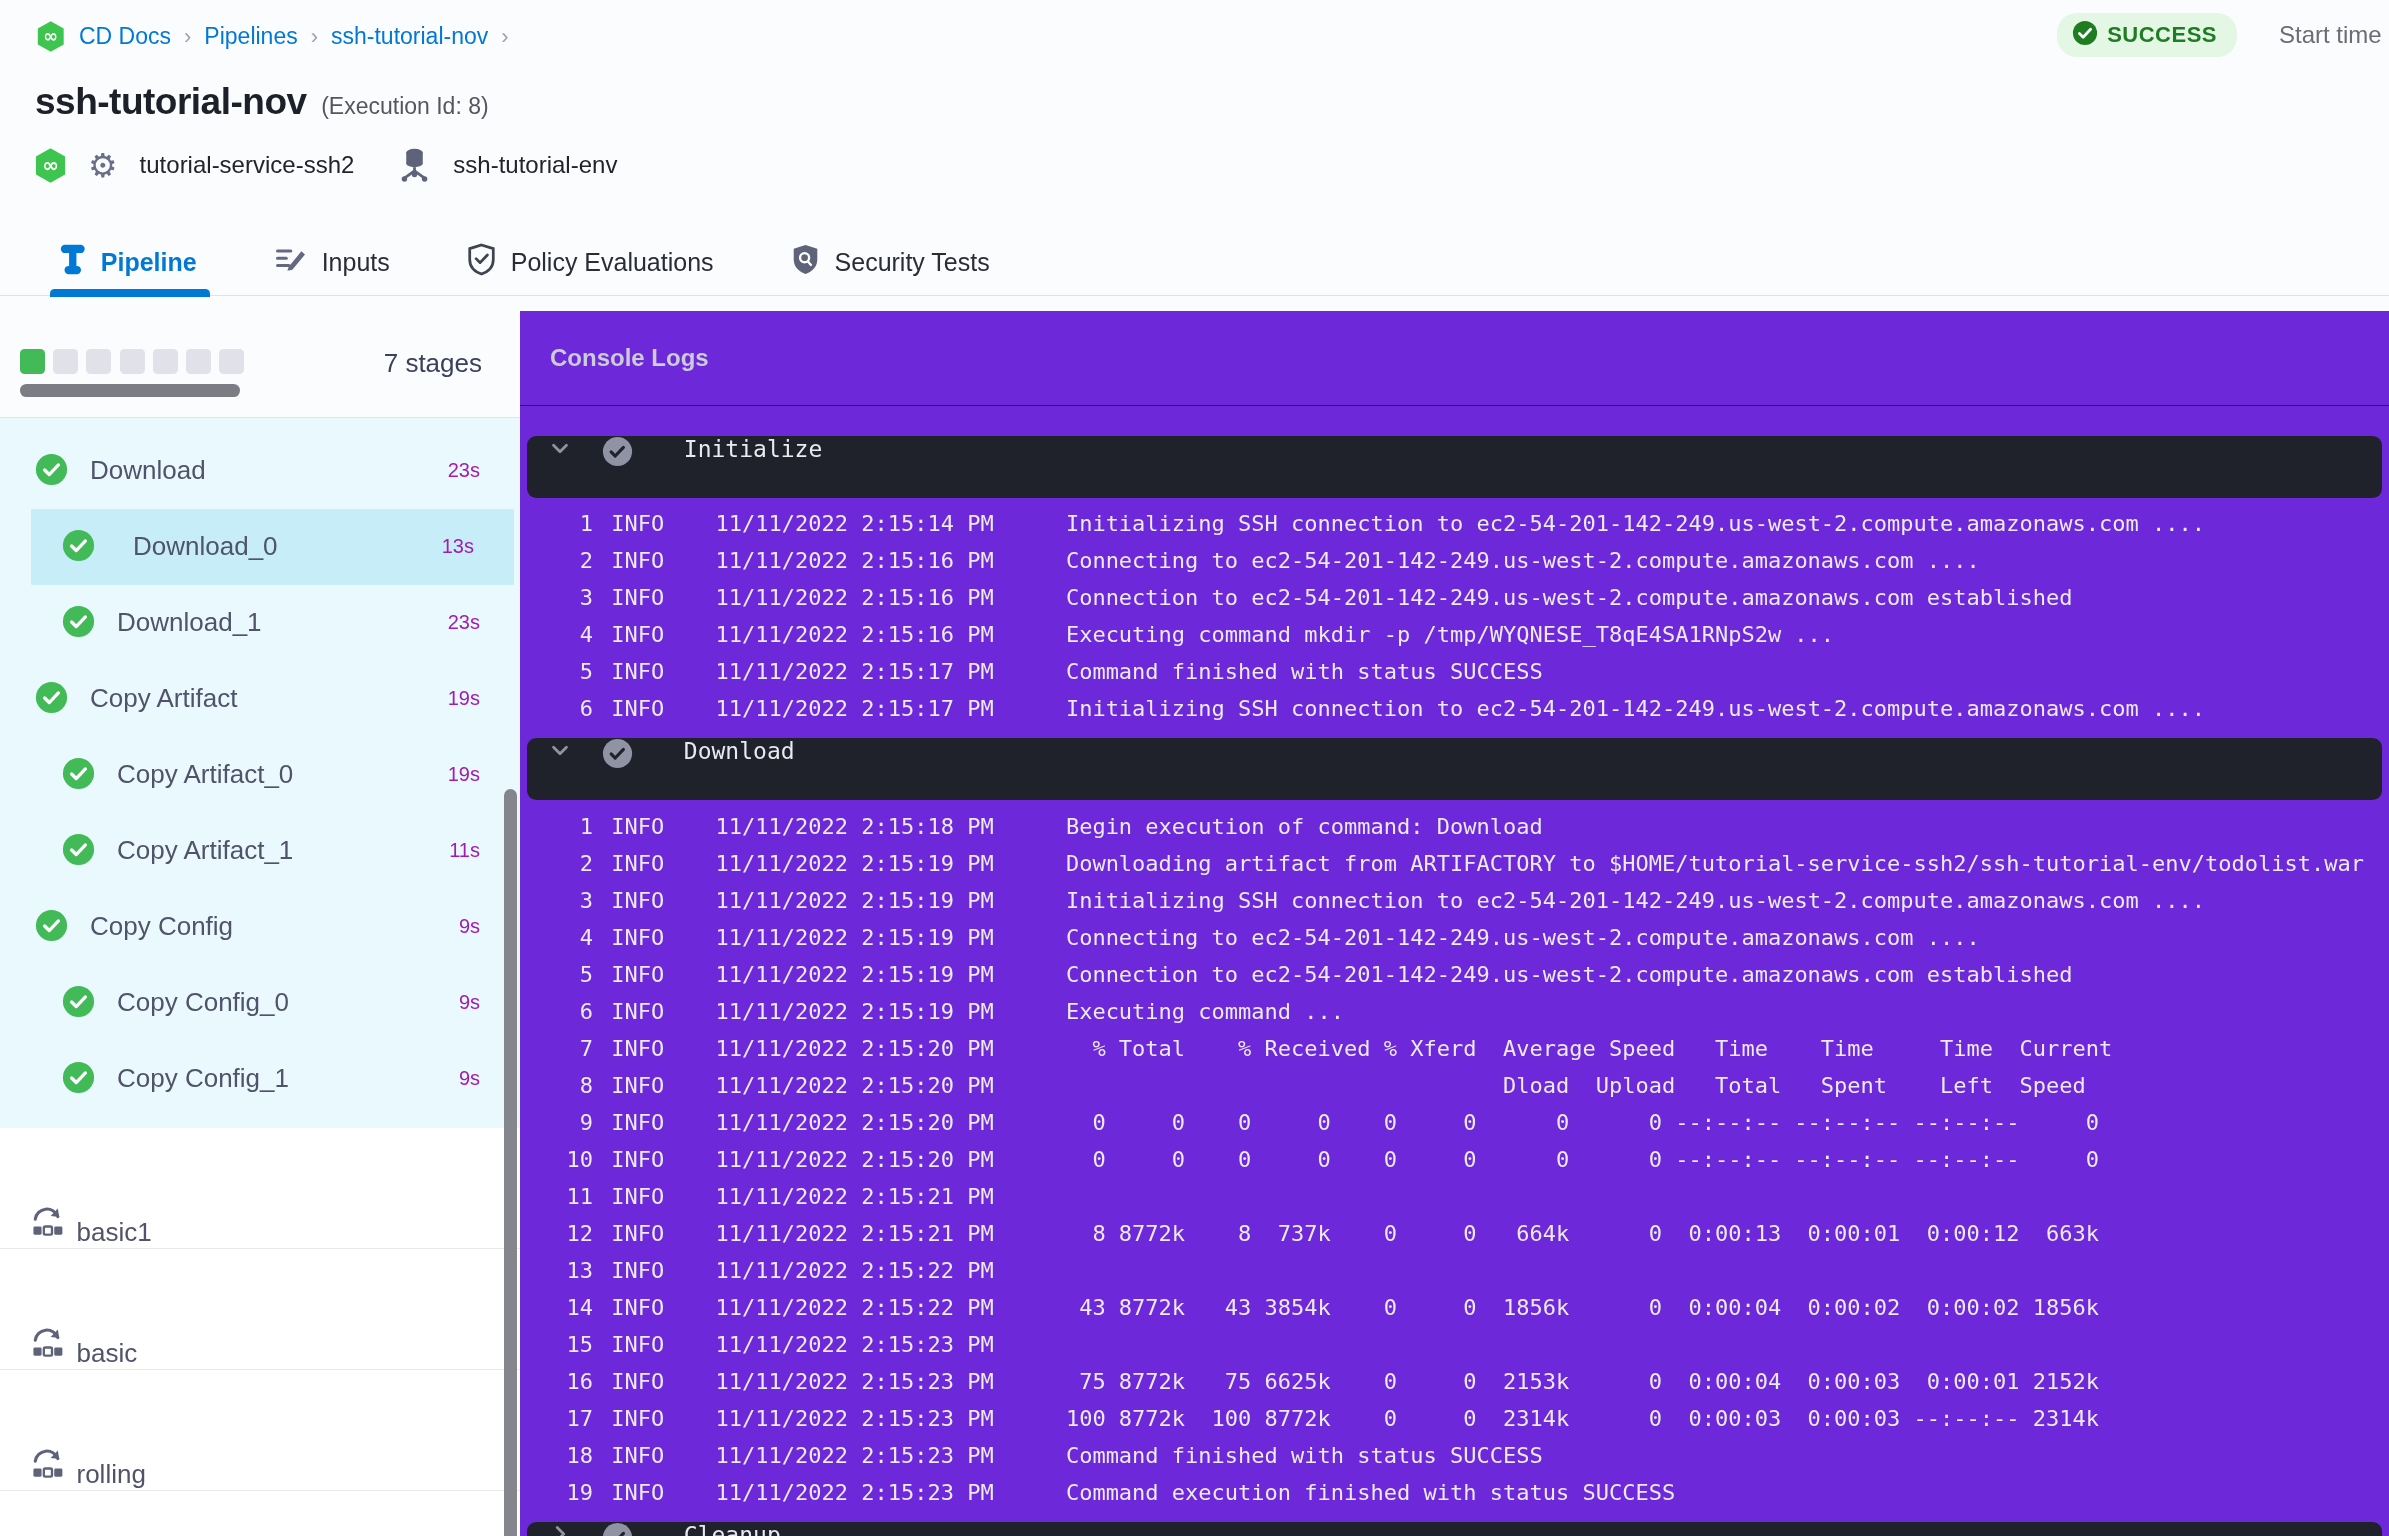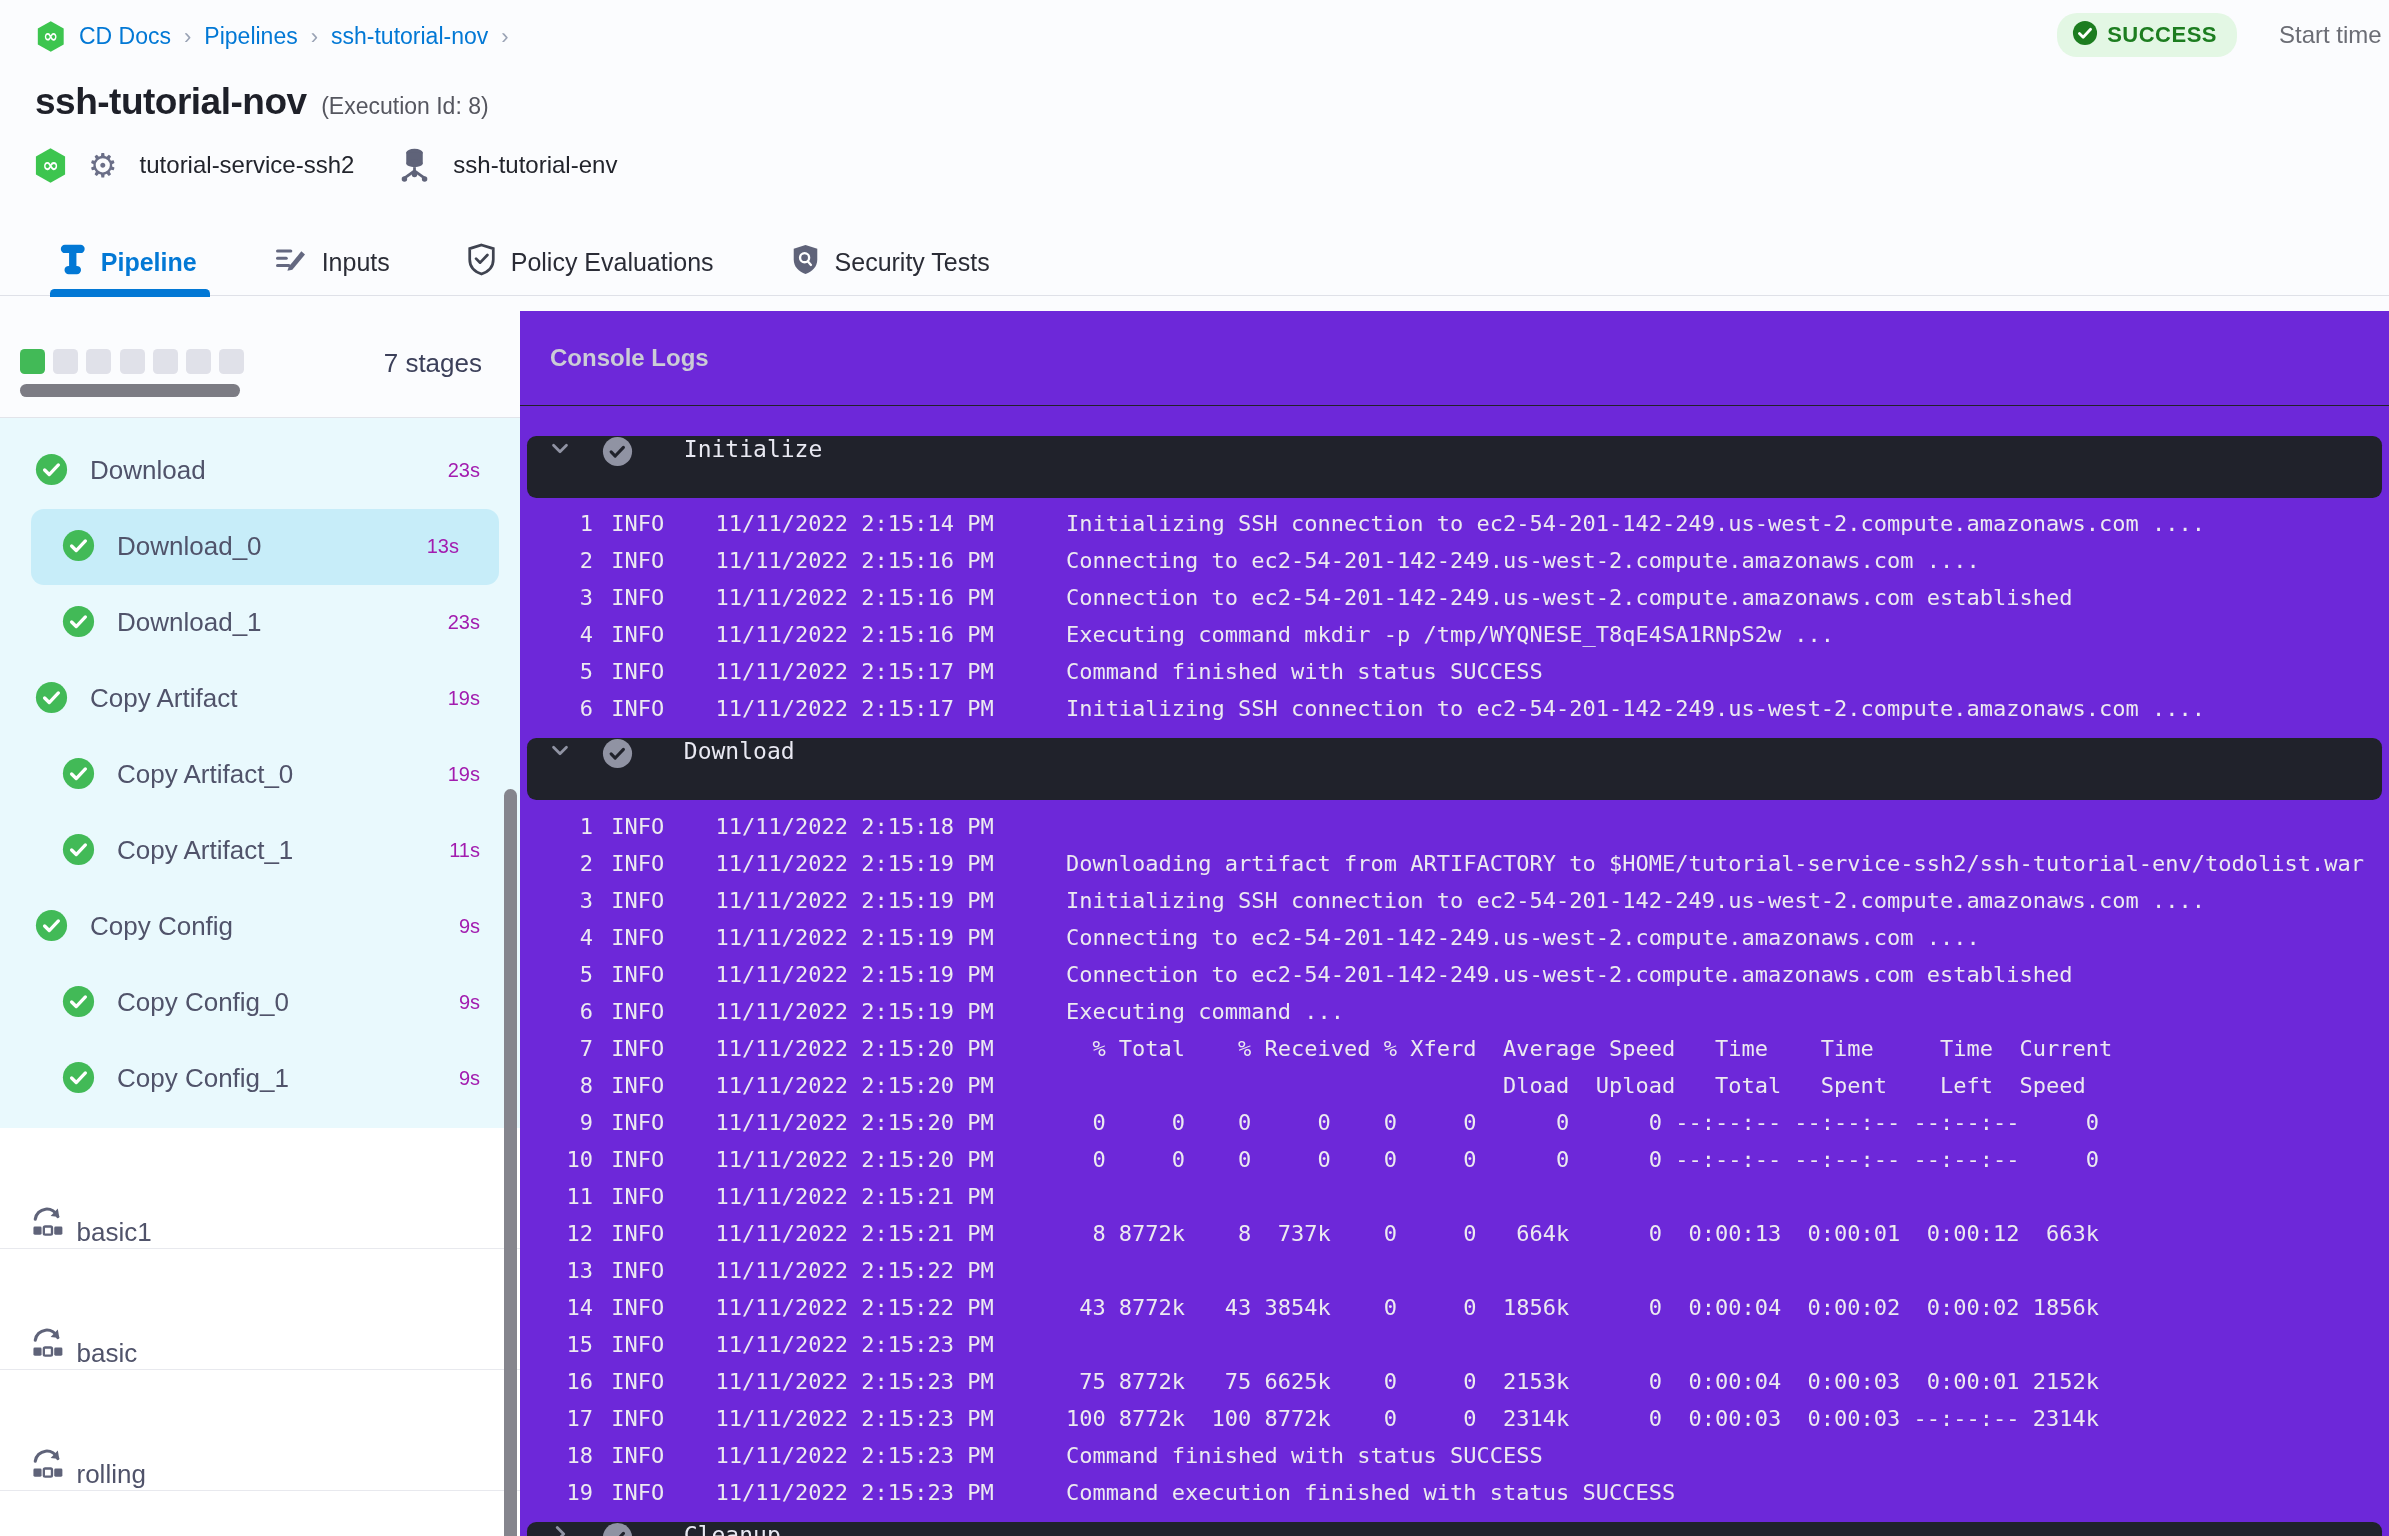--- a/index.html
+++ b/index.html
@@ -43,22 +43,22 @@
   .stage-summary { position:relative; height:107px; border-bottom:1.8px solid #e2e4ea; }
   .prog-squares { position:absolute; left:20px; top:38px; display:flex; gap:8.2px; }
   .prog-squares i { width:25px; height:25px; border-radius:4.6px; background:#e0e1e9; }
   .prog-squares i.done { background:#42ba57; }
   .hthumb { position:absolute; left:20px; top:73px; width:220px; height:13px; border-radius:6.4px;
     background:#7c7c84; }
   .stage-count { position:absolute; right:38px; top:37px; font-size:26px; color:#3c405a; }
   .stage-list { background:#e9f9fd; padding:14.6px 0 11px 0; }
   .stage-row { height:76px; display:flex; align-items:center; padding-left:35px; cursor:pointer; }
   .stage-row.indent { padding-left:62px; }
-  .stage-row.selected { background:#c7edf9; border-radius:13px; margin-left:31px; margin-right:21px;
-    padding-left:31px; }
+  .stage-row.selected { background:#c7edf9; border-radius:1px; margin-left:31px; margin-right:6px;
+    padding-left:31px;gap:16px; }
   .stage-row .ic { width:33px; height:33px; flex:none; }
   .stage-label { margin-left:22px; font-size:26px; color:#50536a; flex:1; }
   .stage-duration { font-size:20px; color:#a21caf; margin-right:40px;text-align:center; }
   .exec-list { background:#fff; }
   .exec-row { height:121px; display:flex; align-items:flex-end; padding-left:27.5px; gap:11px;
     border-bottom:1.8px solid #e8e9ee; cursor:pointer; }
   .exec-row span { font-size:26px; color:#50536a; }
   .vthumb { position:absolute; right:2.7px; top:478px; width:13.7px; height:769px; border-radius:7.3px;
     background:#85858d; }
 
@@ -353,21 +353,21 @@
               </span>
               <span class="scheck">
                 <svg width="31" height="31" viewBox="0 0 34 34">
                   <circle cx="17" cy="17" r="16" fill="#9093a3"></circle>
                   <path d="M10 17.5l4.5 4.5 9-9.5" stroke="#20222b" stroke-width="3.4" fill="none" stroke-linecap="round" stroke-linejoin="round"></path>
                 </svg>
               </span>
               <span class="log-section-name">Download</span>
             </div>
             <div class="log-lines">
-              <div class="log-line"><span class="ln-num">1</span><span class="ln-level">INFO</span><span class="ln-time">11/11/2022 2:15:18 PM</span></div>
+              <div class="log-line"><span class="ln-num">1</span><span class="ln-level">INFO</span><span class="ln-time">11/11/2022 2:15:18 PM</span><span class="ln-msg"><span>Begin execution of command: Download</span></span></div>
               <div class="log-line"><span class="ln-num">2</span><span class="ln-level">INFO</span><span class="ln-time">11/11/2022 2:15:19 PM</span><span class="ln-msg"><span>Downloading artifact from ARTIFACTORY to $HOME/tutorial-service-ssh2/ssh-tutorial-env/todolist.war</span></span></div>
               <div class="log-line"><span class="ln-num">3</span><span class="ln-level">INFO</span><span class="ln-time">11/11/2022 2:15:19 PM</span><span class="ln-msg"><span>Initializing SSH connection to </span><span class="log-link">ec2-54-201-142-249.us-west-2.compute.amazonaws.com</span><span> ....</span></span></div>
               <div class="log-line"><span class="ln-num">4</span><span class="ln-level">INFO</span><span class="ln-time">11/11/2022 2:15:19 PM</span><span class="ln-msg"><span>Connecting to </span><span class="log-link">ec2-54-201-142-249.us-west-2.compute.amazonaws.com</span><span> ....</span></span></div>
               <div class="log-line"><span class="ln-num">5</span><span class="ln-level">INFO</span><span class="ln-time">11/11/2022 2:15:19 PM</span><span class="ln-msg"><span>Connection to </span><span class="log-link">ec2-54-201-142-249.us-west-2.compute.amazonaws.com</span><span> established</span></span></div>
               <div class="log-line"><span class="ln-num">6</span><span class="ln-level">INFO</span><span class="ln-time">11/11/2022 2:15:19 PM</span><span class="ln-msg"><span>Executing command ...</span></span></div>
               <div class="log-line"><span class="ln-num">7</span><span class="ln-level">INFO</span><span class="ln-time">11/11/2022 2:15:20 PM</span><span class="ln-msg"><span>  % Total    % Received % Xferd  Average Speed   Time    Time     Time  Current</span></span></div>
               <div class="log-line"><span class="ln-num">8</span><span class="ln-level">INFO</span><span class="ln-time">11/11/2022 2:15:20 PM</span><span class="ln-msg"><span>                                 Dload  Upload   Total   Spent    Left  Speed</span></span></div>
               <div class="log-line"><span class="ln-num">9</span><span class="ln-level">INFO</span><span class="ln-time">11/11/2022 2:15:20 PM</span><span class="ln-msg"><span>  0     0    0     0    0     0      0      0 --:--:-- --:--:-- --:--:--     0</span></span></div>
               <div class="log-line"><span class="ln-num">10</span><span class="ln-level">INFO</span><span class="ln-time">11/11/2022 2:15:20 PM</span><span class="ln-msg"><span>  0     0    0     0    0     0      0      0 --:--:-- --:--:-- --:--:--     0</span></span></div>
               <div class="log-line"><span class="ln-num">11</span><span class="ln-level">INFO</span><span class="ln-time">11/11/2022 2:15:21 PM</span><span class="ln-msg"><span></span></span></div>

